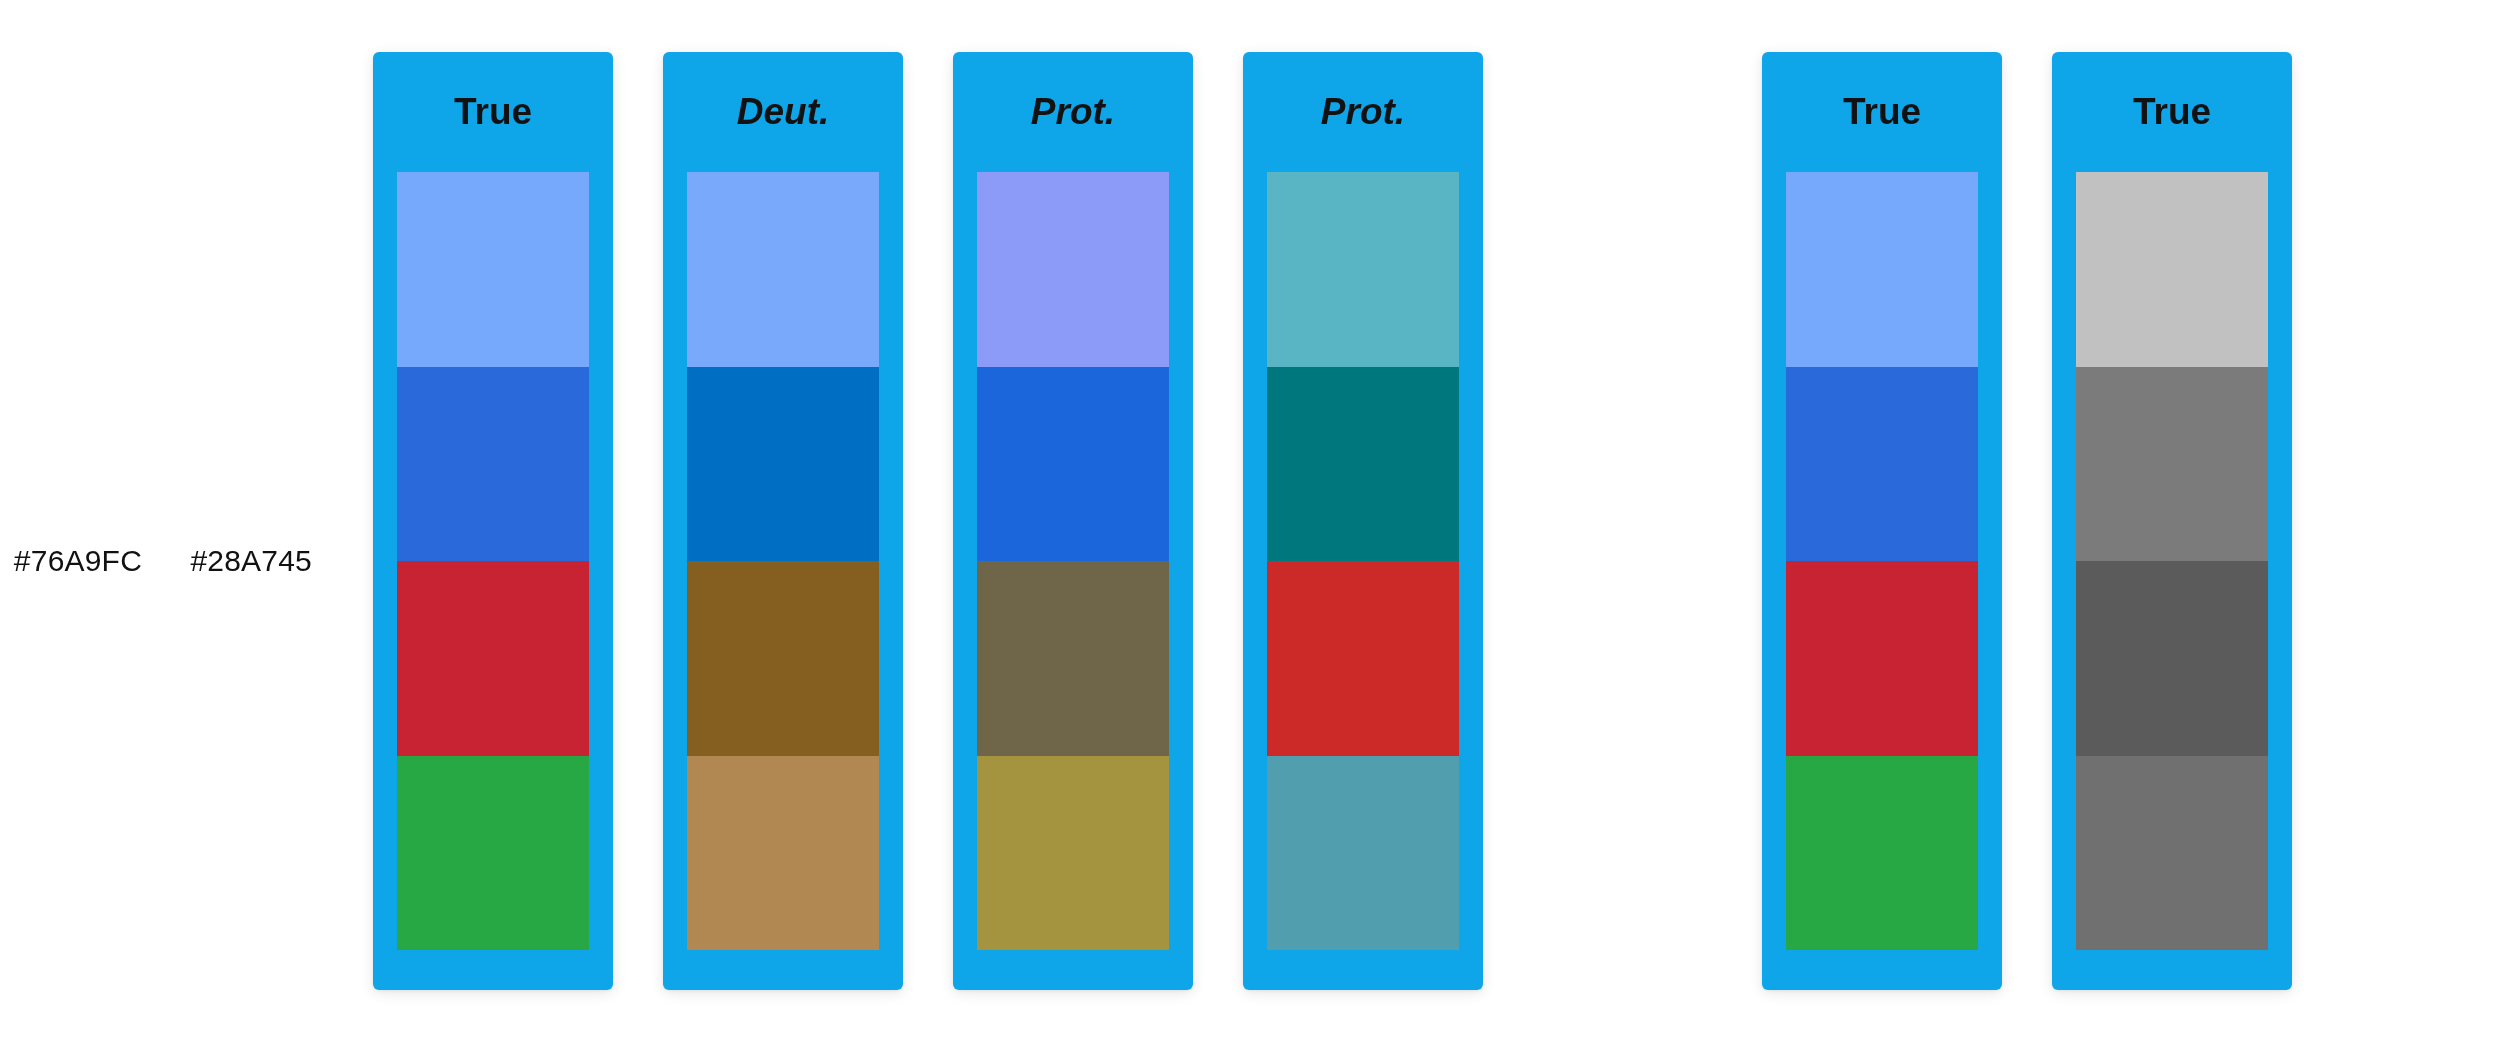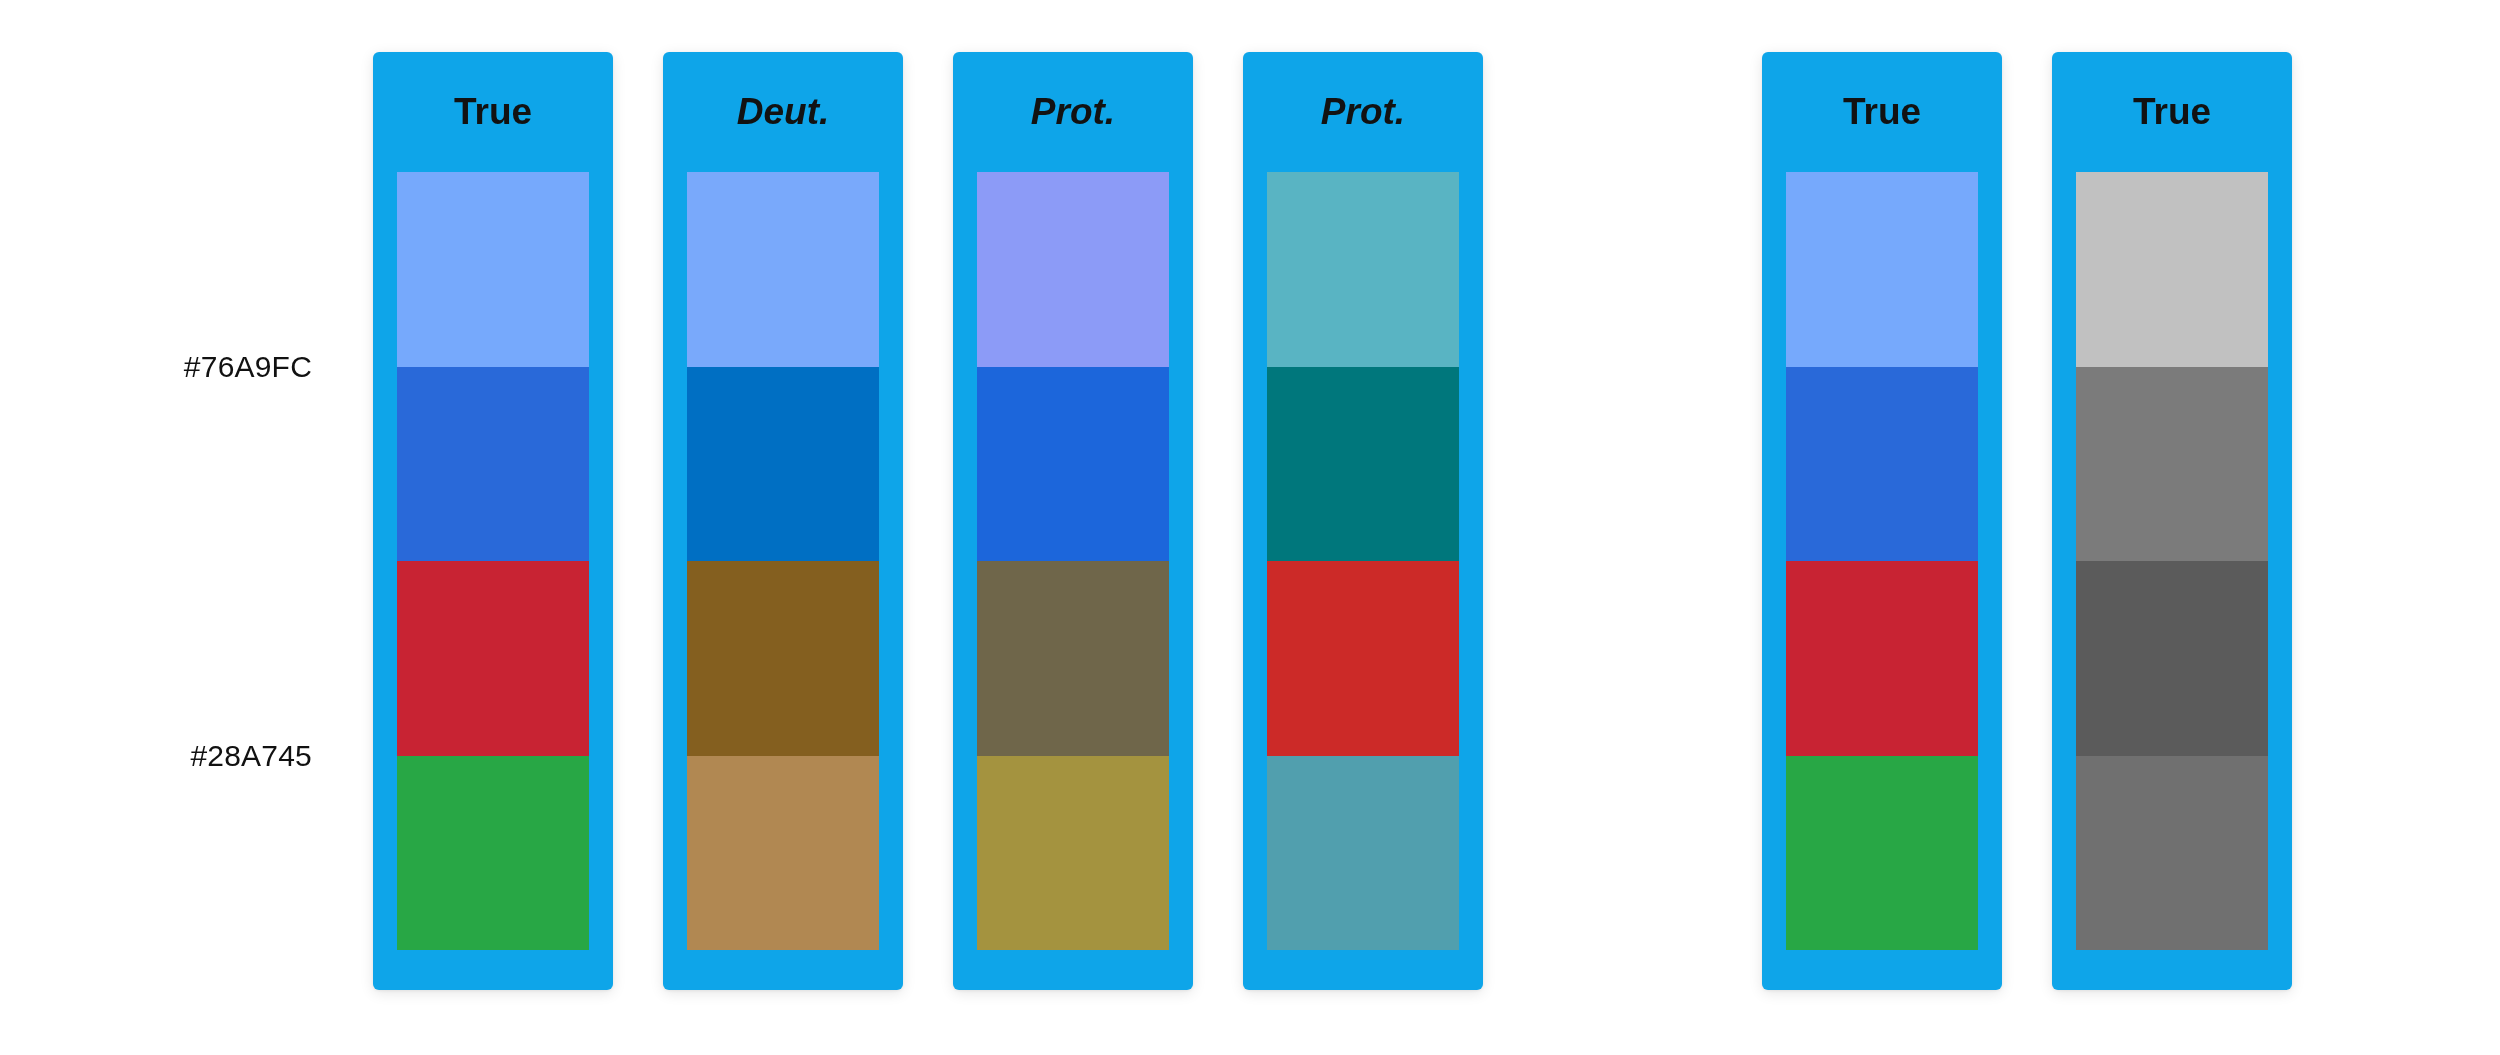--- a/index.html
+++ b/index.html
@@ -22,21 +22,21 @@
   }
 
   
   #row-labels {
     position: absolute;
     left: 0;
     top: 172px;
     width: 340px;
     height: 778px;
     display: flex;
-    flex-direction: column;
+    flex-direction: row;
   }
   .row-label {
     flex: 1 1 0;
     display: flex;
     align-items: center;
     justify-content: flex-end;
     padding-right: 28px;
     box-sizing: border-box;
     font-size: 30px;
     font-weight: 400;

